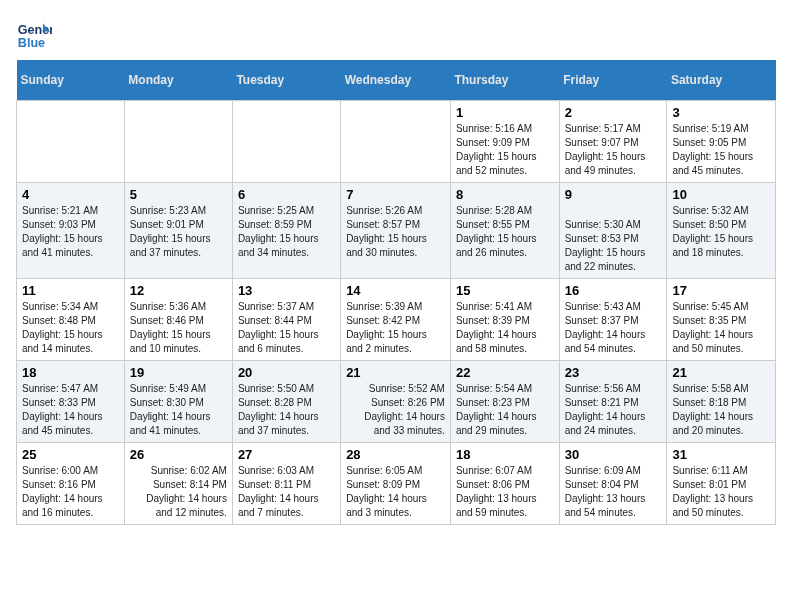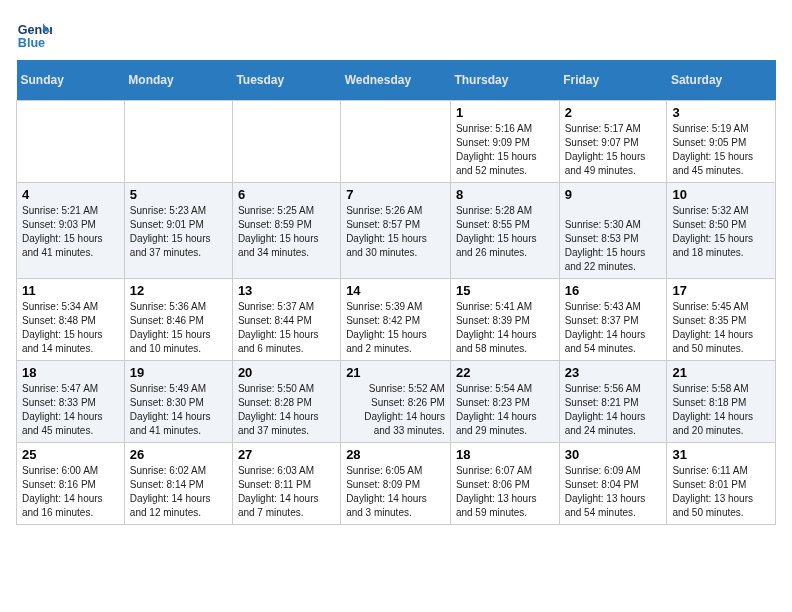--- a/index.html
+++ b/index.html
@@ -297,21 +297,21 @@
       <tr>
         <td>
           <span class="day-number">25</span>
           <div class="day-info" style="white-space: pre-line;">Sunrise: 6:00 AM
 Sunset: 8:16 PM
 Daylight: 14 hours
 and 16 minutes.</div>
         </td>
         <td>
           <span class="day-number">26</span>
-          <div class="day-info" style="white-space: pre-line;">Sunrise: 6:02 AM
+          <div class="day-info" style="white-space: pre-line; text-align: right;">Sunrise: 6:02 AM
 Sunset: 8:14 PM
 Daylight: 14 hours
 and 12 minutes.</div>
         </td>
         <td>
           <span class="day-number">27</span>
           <div class="day-info" style="white-space: pre-line;">Sunrise: 6:03 AM
 Sunset: 8:11 PM
 Daylight: 14 hours
 and 7 minutes.</div>

